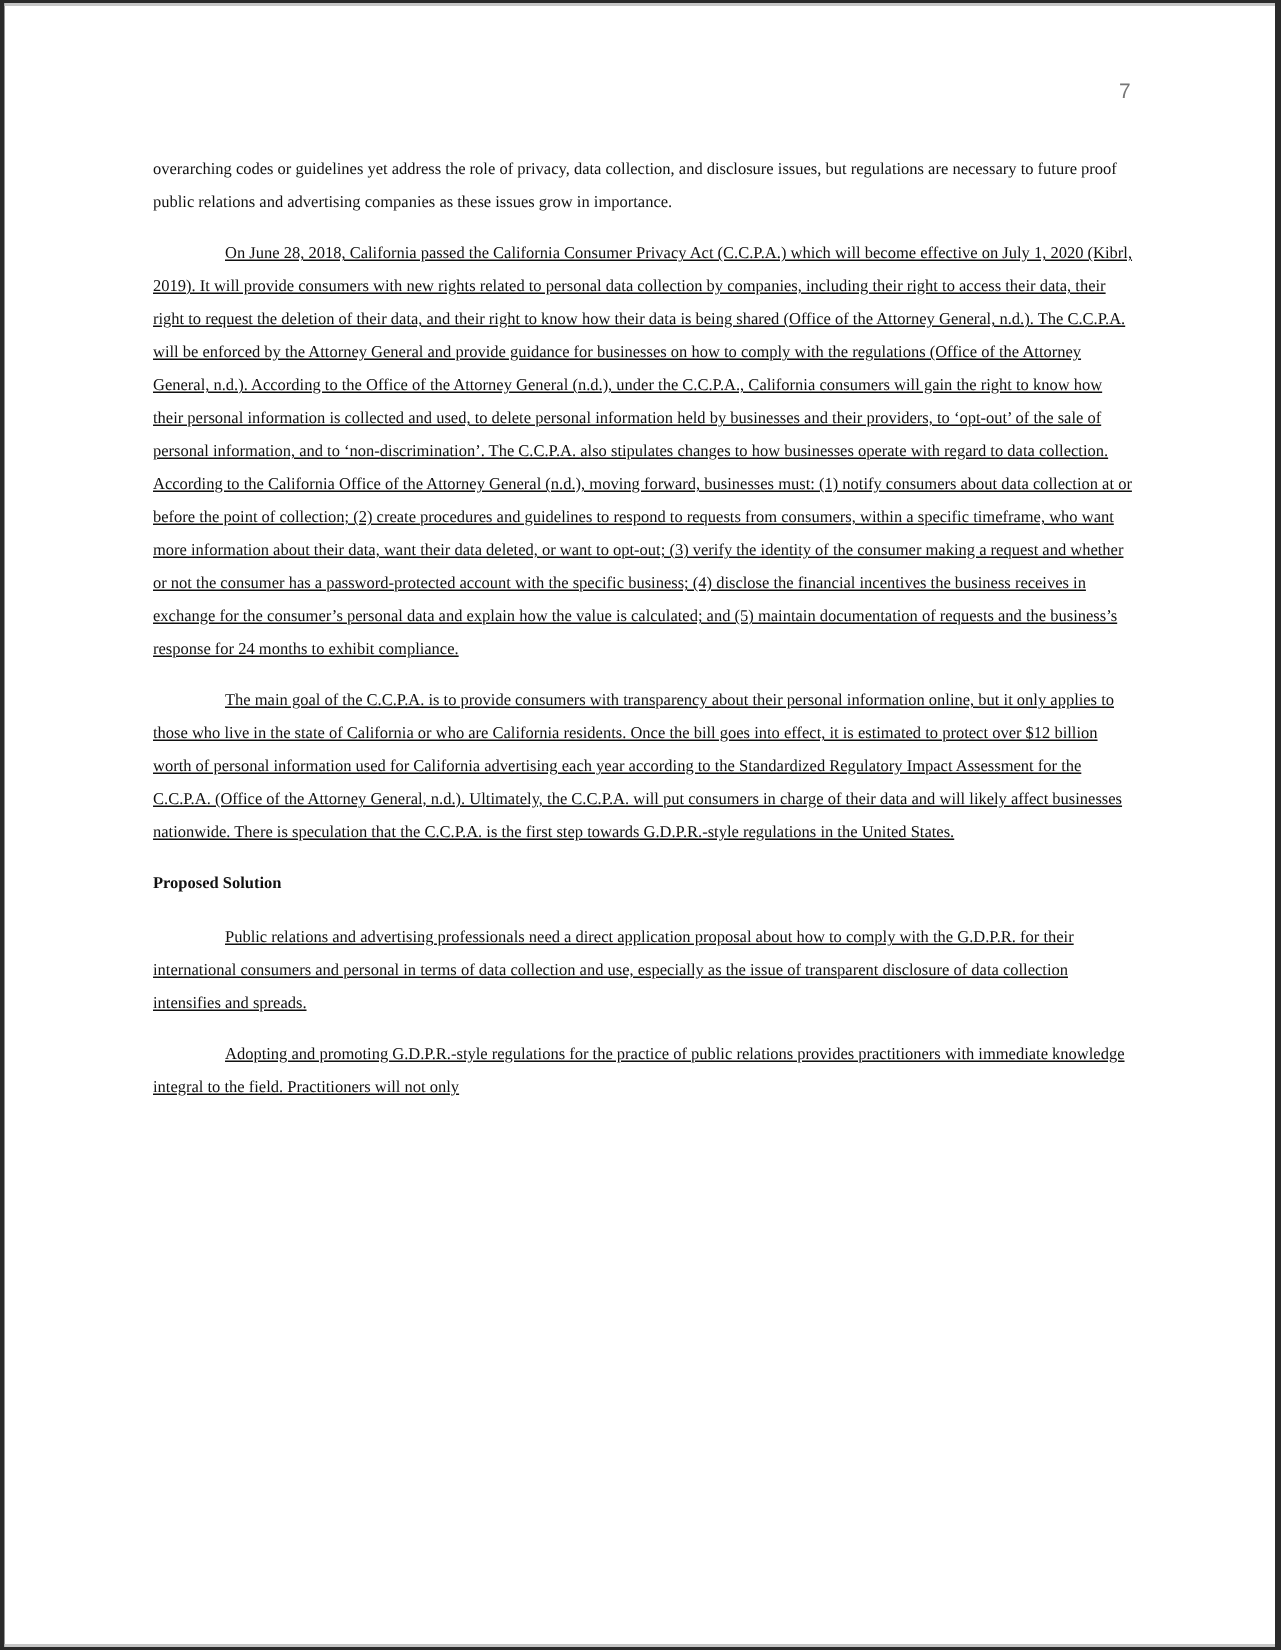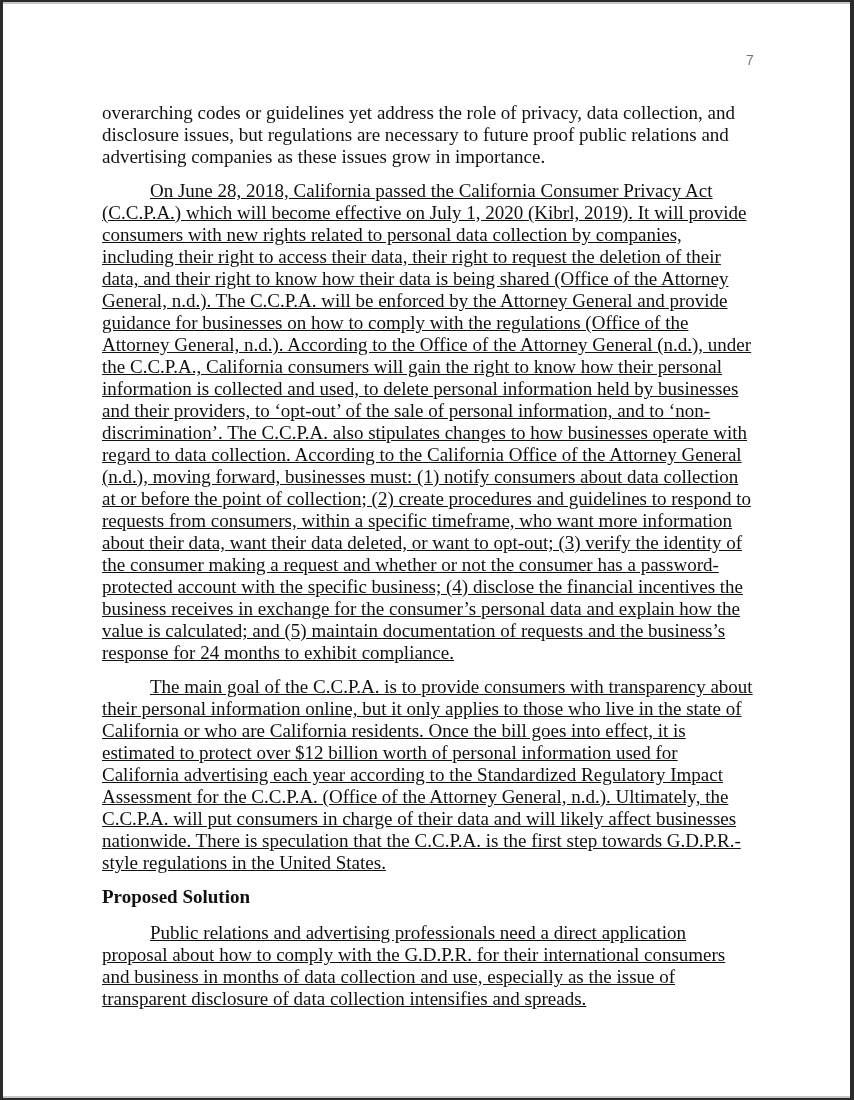--- a/index.html
+++ b/index.html
@@ -19,34 +19,35 @@
     .page-number {
       position: absolute;
       left: 743px; top: 48px;
       font-family: "Liberation Sans", sans-serif;
       font-size: 14px; color: #777777;
     }
     .content {
       position: absolute;
       left: 99px; top: 98px; width: 654px;
       font-family: "Liberation Serif", serif;
-      font-size: 19px;
+      font-size: 11px;
       line-height: 22px;
       color: #111111;
     }
     .para { margin: 0 0 12px 0; text-align: left; }
     .indent { text-indent: 48px; text-decoration: underline; }
     .heading { font-weight: bold; margin: 0 0 14px 0; font-family: Liberation Serif, serif; }
   </style>
 </head>
 <body>
 
 <div class="page">
   <div class="page-number">7</div>
 
   <div class="content">
     <p class="para">overarching codes or guidelines yet address the role of privacy, data collection, and disclosure issues, but regulations are necessary to future proof public relations and advertising companies as these issues grow in importance.</p>
     <p class="para indent">On June 28, 2018, California passed the California Consumer Privacy Act (C.C.P.A.) which will become effective on July 1, 2020 (Kibrl, 2019). It will provide consumers with new rights related to personal data collection by companies, including their right to access their data, their right to request the deletion of their data, and their right to know how their data is being shared (Office of the Attorney General, n.d.). The C.C.P.A. will be enforced by the Attorney General and provide guidance for businesses on how to comply with the regulations (Office of the Attorney General, n.d.). According to the Office of the Attorney General (n.d.), under the C.C.P.A., California consumers will gain the right to know how their personal information is collected and used, to delete personal information held by businesses and their providers, to ‘opt-out’ of the sale of personal information, and to ‘non-discrimination’. The C.C.P.A. also stipulates changes to how businesses operate with regard to data collection. According to the California Office of the Attorney General (n.d.), moving forward, businesses must: (1) notify consumers about data collection at or before the point of collection; (2) create procedures and guidelines to respond to requests from consumers, within a specific timeframe, who want more information about their data, want their data deleted, or want to opt-out; (3) verify the identity of the consumer making a request and whether or not the consumer has a password-protected account with the specific business; (4) disclose the financial incentives the business receives in exchange for the consumer’s personal data and explain how the value is calculated; and (5) maintain documentation of requests and the business’s response for 24 months to exhibit compliance.</p>
     <p class="para indent">The main goal of the C.C.P.A. is to provide consumers with transparency about their personal information online, but it only applies to those who live in the state of California or who are California residents. Once the bill goes into effect, it is estimated to protect over $12 billion worth of personal information used for California advertising each year according to the Standardized Regulatory Impact Assessment for the C.C.P.A. (Office of the Attorney General, n.d.). Ultimately, the C.C.P.A. will put consumers in charge of their data and will likely affect businesses nationwide. There is speculation that the C.C.P.A. is the first step towards G.D.P.R.-style regulations in the United States.</p>
     <p class="para heading">Proposed Solution</p>
-    <p class="para indent">Public relations and advertising professionals need a direct application proposal about how to comply with the G.D.P.R. for their international consumers and business in months of data collection and use, especially as the issue of transparent disclosure of data collection intensifies and spreads.</p>
+    <p class="para indent">Public relations and advertising professionals need a direct application proposal about how to comply with the G.D.P.R. for their international consumers and personal in terms of data collection and use, especially as the issue of transparent disclosure of data collection intensifies and spreads.</p>
+    <p class="para indent">Adopting and promoting G.D.P.R.-style regulations for the practice of public relations provides practitioners with immediate knowledge integral to the field. Practitioners will not only</p>
   </div>
 </div>
 
 </body></html>

